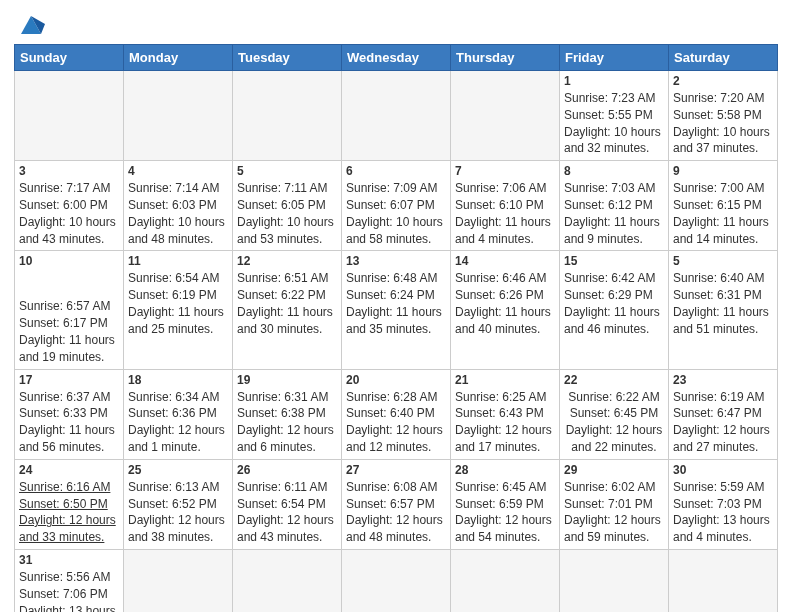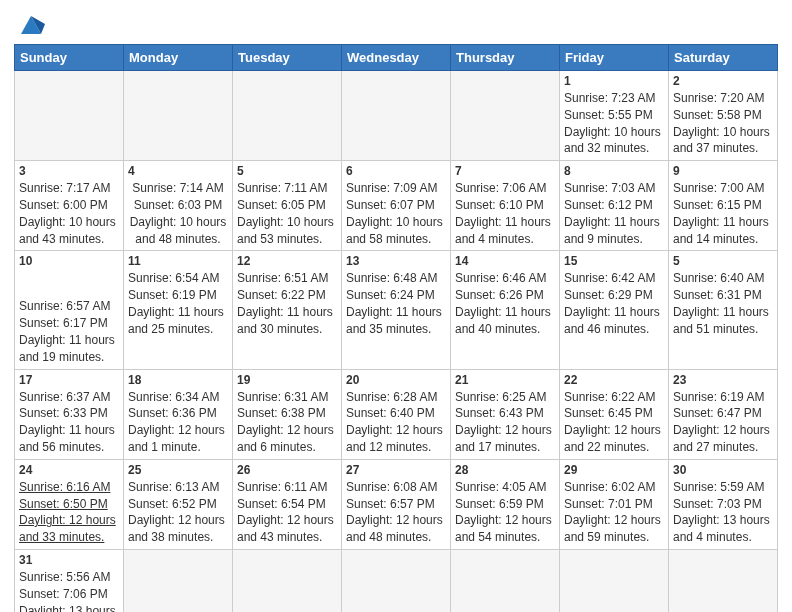--- a/index.html
+++ b/index.html
@@ -153,21 +153,21 @@
         <tr>
           <td>
             <span class="day-number">3</span>
             <div class="day-info" style="white-space: pre-line;">Sunrise: 7:17 AM
 Sunset: 6:00 PM
 Daylight: 10 hours
 and 43 minutes.</div>
           </td>
           <td>
             <span class="day-number">4</span>
-            <div class="day-info" style="white-space: pre-line; text-align: center;">Sunrise: 7:14 AM
+            <div class="day-info" style="white-space: pre-line;">Sunrise: 7:14 AM
 Sunset: 6:03 PM
 Daylight: 10 hours
 and 48 minutes.</div>
           </td>
           <td>
             <span class="day-number">5</span>
             <div class="day-info" style="white-space: pre-line;">Sunrise: 7:11 AM
 Sunset: 6:05 PM
 Daylight: 10 hours
 and 53 minutes.</div>
@@ -283,21 +283,21 @@
           </td>
           <td>
             <span class="day-number">21</span>
             <div class="day-info" style="white-space: pre-line;">Sunrise: 6:25 AM
 Sunset: 6:43 PM
 Daylight: 12 hours
 and 17 minutes.</div>
           </td>
           <td>
             <span class="day-number">22</span>
-            <div class="day-info" style="white-space: pre-line;">Sunrise: 6:22 AM
+            <div class="day-info" style="white-space: pre-line; text-align: center;">Sunrise: 6:22 AM
 Sunset: 6:45 PM
 Daylight: 12 hours
 and 22 minutes.</div>
           </td>
           <td>
             <span class="day-number">23</span>
             <div class="day-info" style="white-space: pre-line;">Sunrise: 6:19 AM
 Sunset: 6:47 PM
 Daylight: 12 hours
 and 27 minutes.</div>
@@ -327,21 +327,21 @@
           </td>
           <td>
             <span class="day-number">27</span>
             <div class="day-info" style="white-space: pre-line;">Sunrise: 6:08 AM
 Sunset: 6:57 PM
 Daylight: 12 hours
 and 48 minutes.</div>
           </td>
           <td>
             <span class="day-number">28</span>
-            <div class="day-info" style="white-space: pre-line;">Sunrise: 4:05 AM
+            <div class="day-info" style="white-space: pre-line;">Sunrise: 6:45 AM
 Sunset: 6:59 PM
 Daylight: 12 hours
 and 54 minutes.</div>
           </td>
           <td>
             <span class="day-number">29</span>
             <div class="day-info" style="white-space: pre-line;">Sunrise: 6:02 AM
 Sunset: 7:01 PM
 Daylight: 12 hours
 and 59 minutes.</div>

